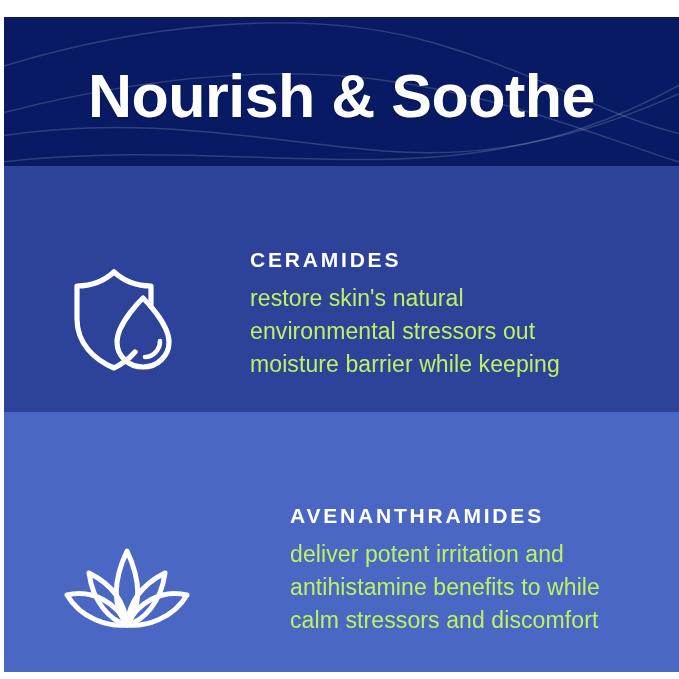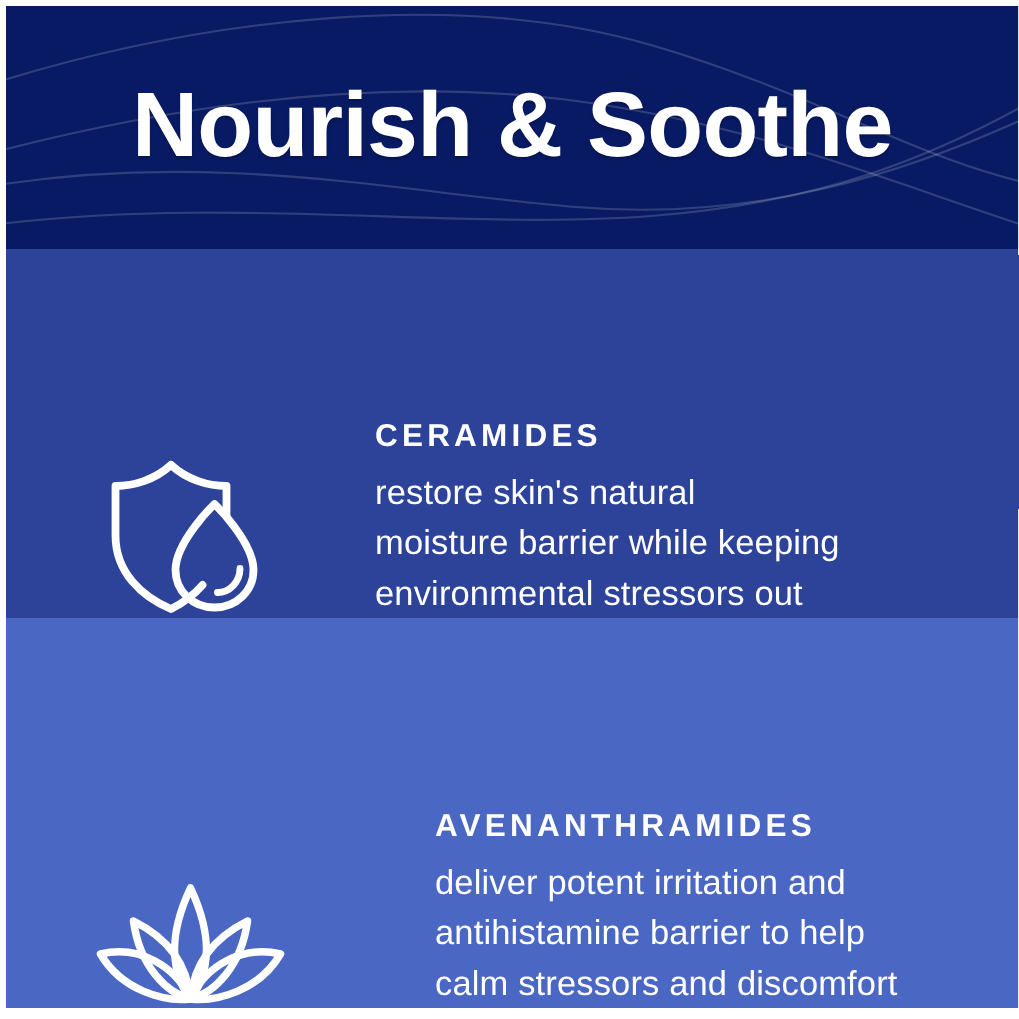--- a/index.html
+++ b/index.html
@@ -17,21 +17,21 @@
     width: 679px;
     height: 679px;
     background: #ffffff;
     overflow: hidden;
   }
 
   
   .header-band {
     position: absolute;
     left: 4px;
-    top: 4px;
+    top: 17px;
     width: 675px;
     height: 162px;
     background: #081a63;
     overflow: hidden;
   }
   .header-waves {
     position: absolute;
     left: 0;
     top: 0;
     width: 100%;
@@ -56,21 +56,21 @@
     padding-bottom: 4px;
     box-sizing: border-box;
   }
 
   
   .band {
     position: absolute;
     left: 4px;
     width: 675px;
     display: flex;
-    align-items: flex-end;
+    align-items: center;
     box-sizing: border-box;
   }
   .band-one {
     top: 166px;
     height: 246px;
     background: #2c4399;
     padding-top: 52px;
   }
   .band-two {
     top: 412px;
@@ -97,21 +97,21 @@
 
   .ingredient-name {
     color: #ffffff;
     font-size: 21px;
     font-weight: bold;
     letter-spacing: 2.8px;
     margin: 0 0 10px 0;
     line-height: 1.1;
   }
   .ingredient-desc {
-    color: #ffffff;
+    color: #bef264;
     font-size: 23px;
     font-weight: normal;
     line-height: 1.45;
     margin: 0;
     letter-spacing: 0.1px;
   }
   .ingredient-desc .line { display: block; }
 </style>
 </head>
 <body>
@@ -138,41 +138,41 @@
           <path d="M47 6 C 58 16 72 20 84 20 L 84 40"></path>
           <path d="M76 32 C 76 32 50 57 50 76 C 50 90 61.5 101 76 101 C 90.5 101 102 90 102 76 C 102 57 76 32 76 32 Z"></path>
           <path d="M93 75 C 93 84 86 91 78 91" stroke-width="4.6"></path>
         </g>
       </svg>
     </div>
     <div class="text-col">
       <h2 class="ingredient-name">CERAMIDES</h2>
       <p class="ingredient-desc">
         <span class="line">restore skin's natural</span>
+        <span class="line">environmental stressors out</span>
         <span class="line">moisture barrier while keeping</span>
-        <span class="line">environmental stressors out</span>
       </p>
     </div>
   </div>
 
   <div class="band band-two">
     <div class="icon-col lotus-col">
       <svg width="136" height="86" viewBox="0 0 136 86" aria-hidden="true">
         <g fill="none" stroke="#ffffff" stroke-width="5" stroke-linecap="round" stroke-linejoin="round">
           <path d="M68 80 C 56 64 52 40 68 6 C 84 40 80 64 68 80 Z"></path>
           <path d="M68 80 C 52 76 34 58 30 28 C 54 40 66 58 68 80 Z"></path>
           <path d="M68 80 C 84 76 102 58 106 28 C 82 40 70 58 68 80 Z"></path>
           <path d="M68 80 C 50 82 22 74 8 50 C 34 44 58 58 68 80 Z"></path>
           <path d="M68 80 C 86 82 114 74 128 50 C 102 44 78 58 68 80 Z"></path>
         </g>
       </svg>
     </div>
     <div class="text-col">
       <h2 class="ingredient-name">AVENANTHRAMIDES</h2>
       <p class="ingredient-desc">
         <span class="line">deliver potent irritation and</span>
-        <span class="line">antihistamine barrier to help</span>
+        <span class="line">antihistamine benefits to while</span>
         <span class="line">calm stressors and discomfort</span>
       </p>
     </div>
   </div>
 
 </div>
 
 </body></html>

